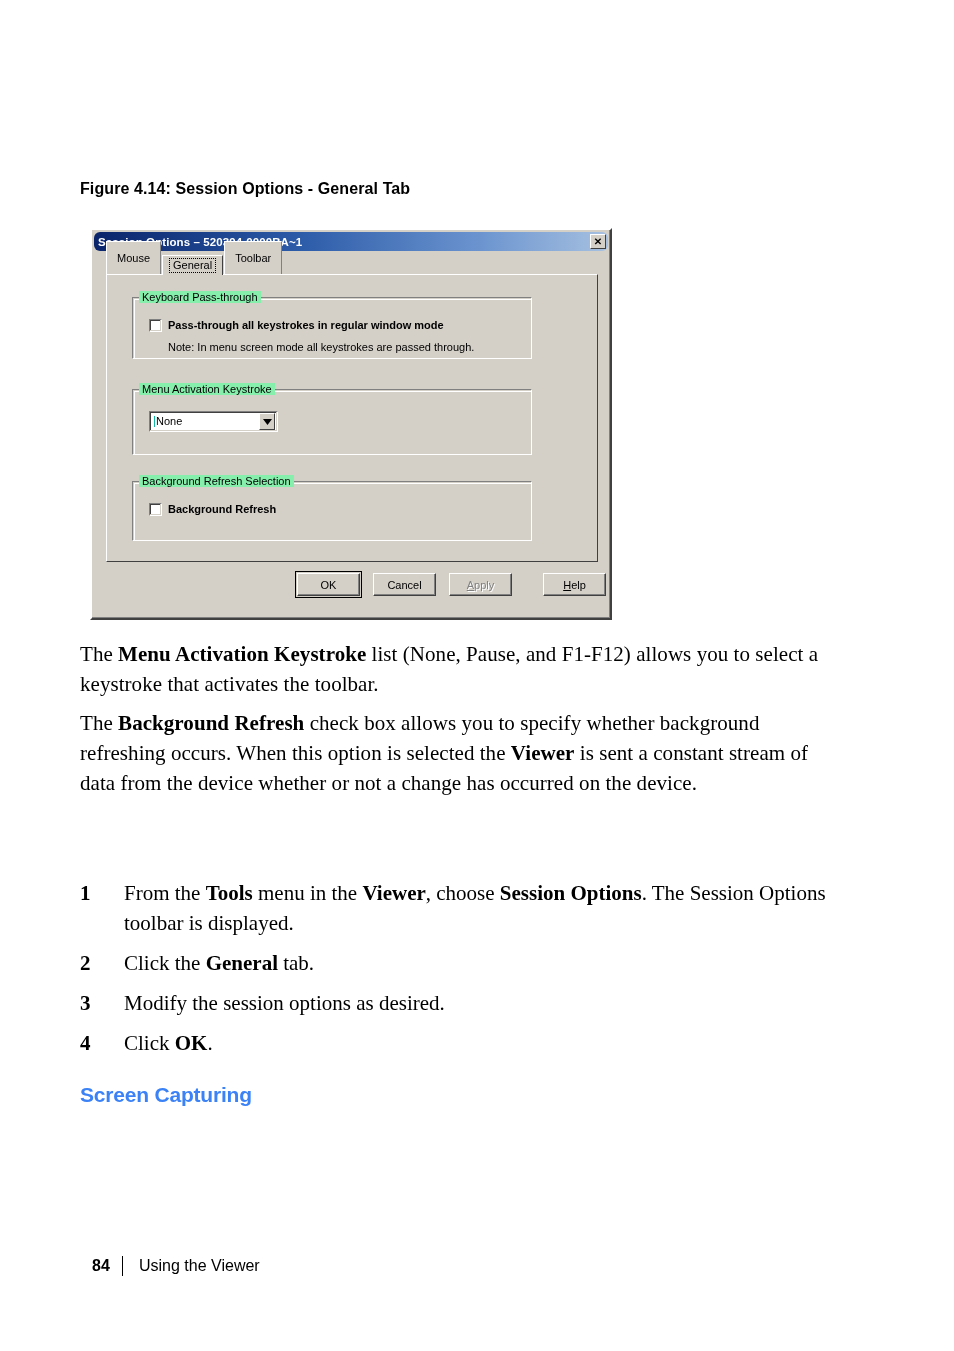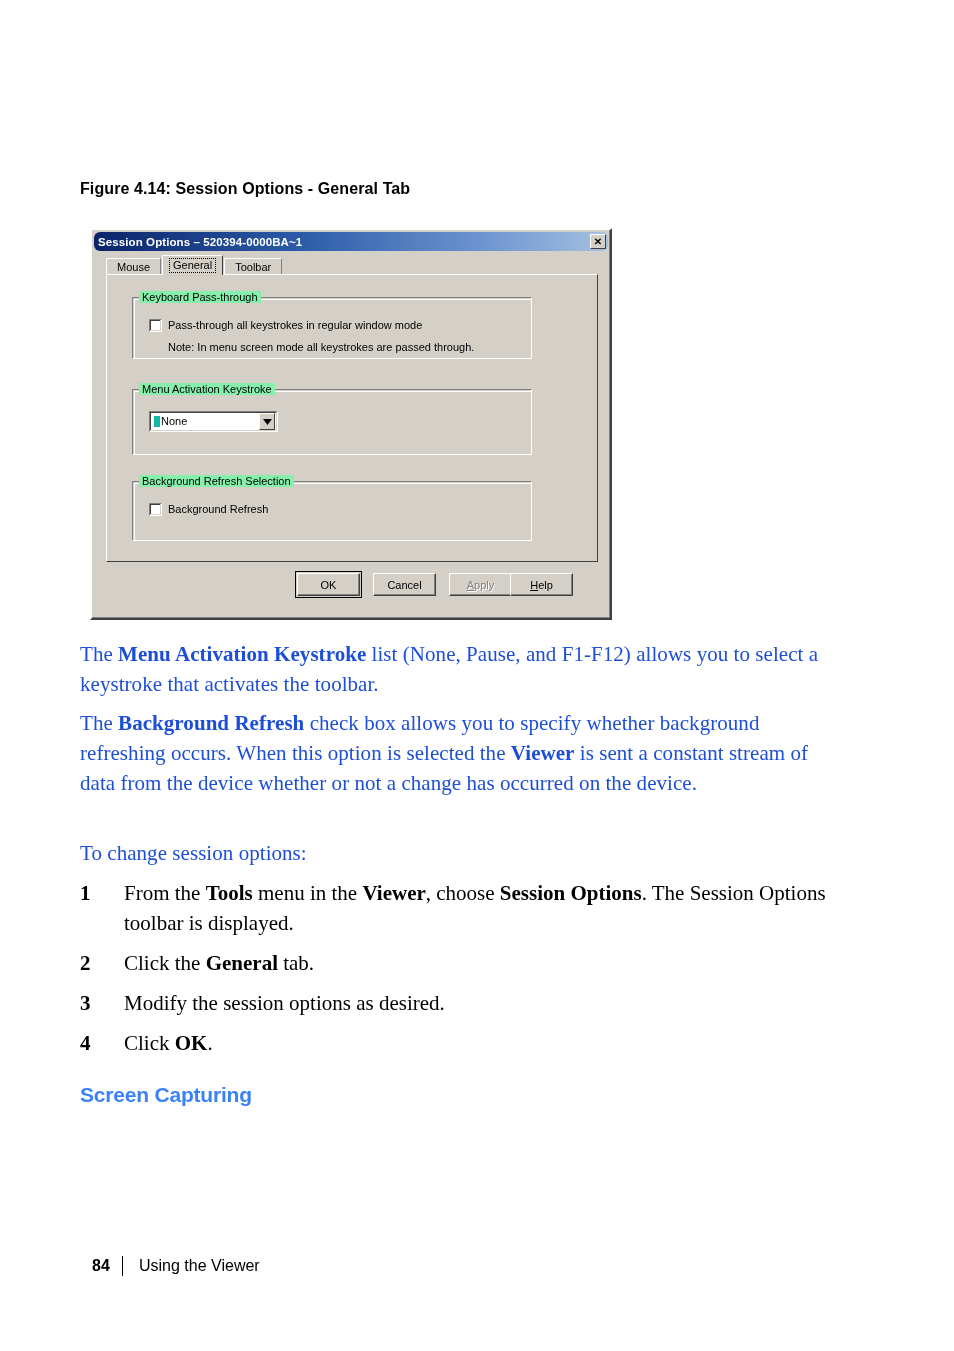--- a/index.html
+++ b/index.html
@@ -101,21 +101,21 @@
   .tabstrip {
     position: absolute;
     left: 14px;
     top: 27px;
     width: 492px;
     height: 18px;
     display: flex;
     align-items: flex-end;
   }
   .tab {
-    height: 17px;
+    height: 34px;
     padding: 8px 7px;
     font-size: 11px;
     color: #000;
     background: #d4d0c8;
     border-top: 1px solid #ffffff;
     border-left: 1px solid #ffffff;
     border-right: 1px solid #808080;
     display: flex;
     align-items: center;
     box-sizing: border-box;
@@ -186,20 +186,21 @@
     z-index: 2;
     line-height: 12px;
     white-space: nowrap;
   }
 
   
   .cb-row {
     position: absolute;
     display: flex;
     align-items: flex-end;
+    font-weight: bold;
   }
   .checkbox {
     width: 13px;
     height: 13px;
     background: #ffffff;
     border-top: 1px solid #808080;
     border-left: 1px solid #808080;
     border-right: 1px solid #ffffff;
     border-bottom: 1px solid #ffffff;
     box-sizing: border-box;
@@ -237,21 +238,21 @@
     display: flex;
     align-items: center;
     cursor: default;
   }
   .combo-value {
     font-size: 11px;
     color: #000;
     margin-left: 4px;
     flex: 1;
     line-height: 1;
-    border-left: 6px solid #14b8a6;
+    border-left: 1px solid #14b8a6;
     padding-left: 1px;
   }
   .combo-arrow {
     width: 16px;
     height: 17px;
     margin-right: 2px;
     background: #d4d0c8;
     border-top: 1px solid #ffffff;
     border-left: 1px solid #ffffff;
     border-right: 1px solid #404040;
@@ -303,21 +304,21 @@
   }
   .btn u { text-decoration: underline; }
   .btn.disabled u { text-decoration: underline; }
 
   
   .body-text {
     position: absolute;
     font-family: "Liberation Serif", serif;
     font-size: 21px;
     line-height: 30px;
-    color: #1d4ed8;
+    color: #000000;
     letter-spacing: 0.05px;
   }
   .body-text b { font-weight: bold; }
 
   .step {
     position: absolute;
     font-family: "Liberation Serif", serif;
     font-size: 21px;
     line-height: 30px;
     color: #000;
@@ -436,35 +437,34 @@
     <div class="btn-row">
       <div class="btn default" style="left:205px;">
         <span>OK</span>
       </div>
       <div class="btn" style="left:281px;">
         <span>Cancel</span>
       </div>
       <div class="btn disabled" style="left:357px;">
         <span><u>A</u>pply</span>
       </div>
-      <div class="btn" style="left:418px;">
+      <div class="btn" style="left:451px;">
         <span><u>H</u>elp</span>
       </div>
     </div>
   </div>
 
   <div class="body-text" style="left:80px; top:639px; width:760px;">
     <span>The </span><b>Menu Activation Keystroke</b><span> list (None, Pause, and F1-F12) allows you to select a keystroke that activates the toolbar.</span>
   </div>
 
   <div class="body-text" style="left:80px; top:708px; width:760px;">
     <span>The </span><b>Background Refresh</b><span> check box allows you to specify whether background refreshing occurs. When this option is selected the </span><b>Viewer</b><span> is sent a constant stream of data from the device whether or not a change has occurred on the device.</span>
   </div>
 
-  <div class="body-text" style="left:80px; top:838px; width:760px;">To change session options:</div>
 
   <div class="step" style="left:80px; top:878px; width:760px;">
     <span class="step-num">1</span>
     <span class="step-body"><span>From the </span><b>Tools</b><span> menu in the </span><b>Viewer</b><span>, choose </span><b>Session Options</b><span>. The Session Options toolbar is displayed.</span></span>
   </div>
 
   <div class="step" style="left:80px; top:948px; width:760px;">
     <span class="step-num">2</span>
     <span class="step-body"><span>Click the </span><b>General</b><span> tab.</span></span>
   </div>

